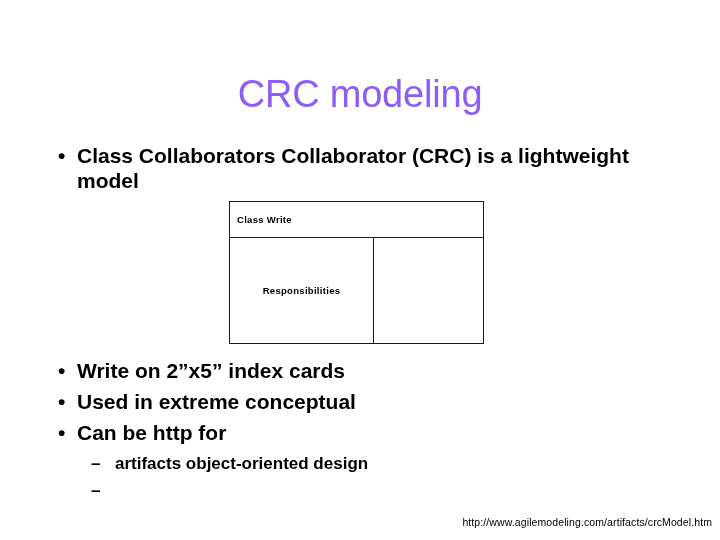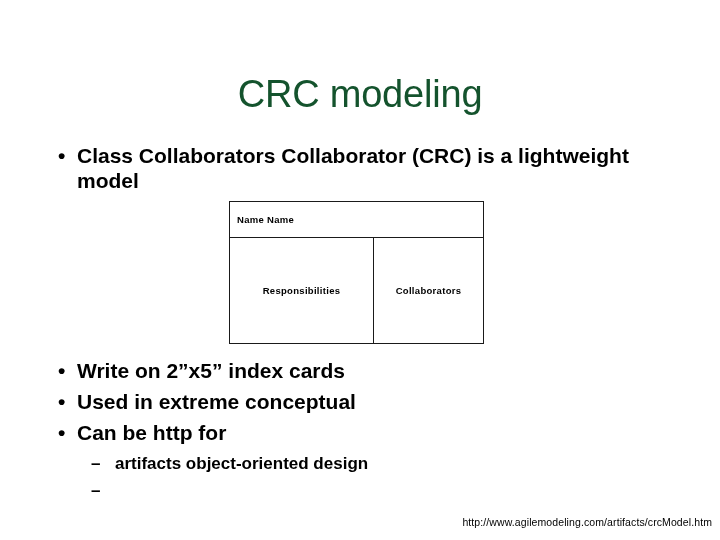--- a/index.html
+++ b/index.html
@@ -27,21 +27,21 @@
   .slide-title {
     position: absolute;
     top: 72px;
     left: 0;
     width: 720px;
     text-align: center;
     font-size: 38px;
     line-height: 44px;
     font-weight: 400;
     letter-spacing: -0.2px;
-    color: #14532d;
+    color: #8b5cf6;
   }
 
   
   .bullet-l1 {
     position: absolute;
     display: flex;
     align-items: flex-start;
     font-size: 21px;
     line-height: 25px;
     font-weight: bold;
@@ -150,24 +150,23 @@
 <div class="slide">
 
   <div class="slide-title">CRC modeling</div>
 
   <div class="bullet-l1" id="bullet-1">
     <span class="marker">•</span>
     <span class="btext">Class Collaborators Collaborator (CRC) is a lightweight model</span>
   </div>
 
   <div class="crc-card">
-    <div class="crc-head">Name Name</div>
+    <div class="crc-head">Class Write</div>
     <div class="crc-body">
       <div class="crc-cell left">Responsibilities</div>
-      <div class="crc-cell right">Collaborators</div>
     </div>
   </div>
 
   <div class="bullet-l1" id="bullet-2">
     <span class="marker">•</span>
     <span class="btext">Write on 2”x5” index cards</span>
   </div>
 
   <div class="bullet-l1" id="bullet-3">
     <span class="marker">•</span>

